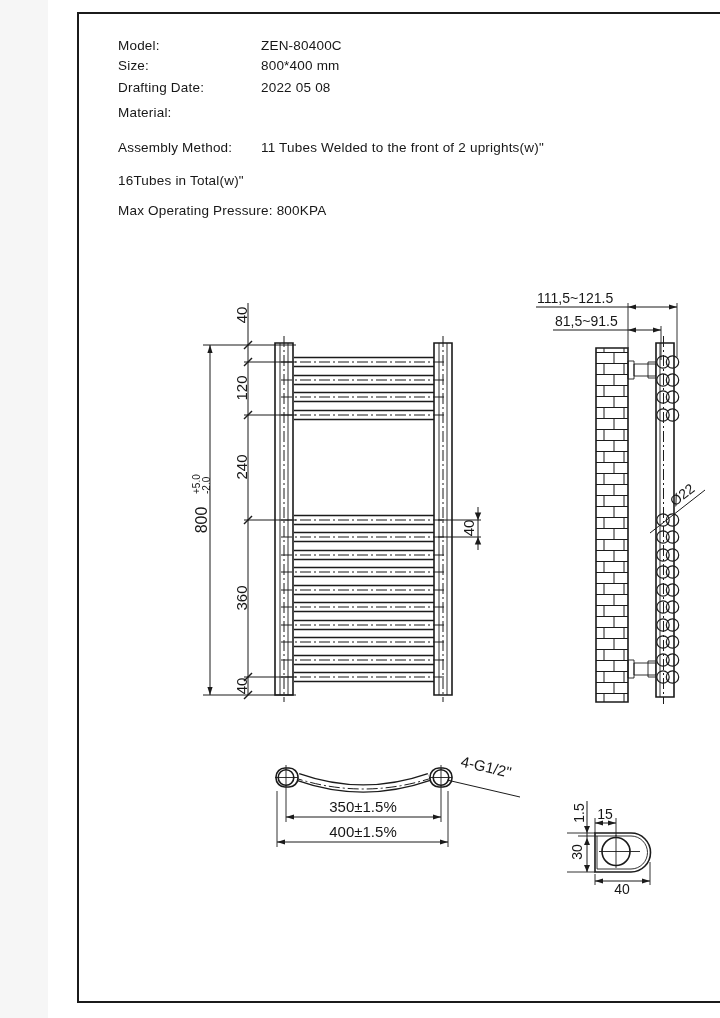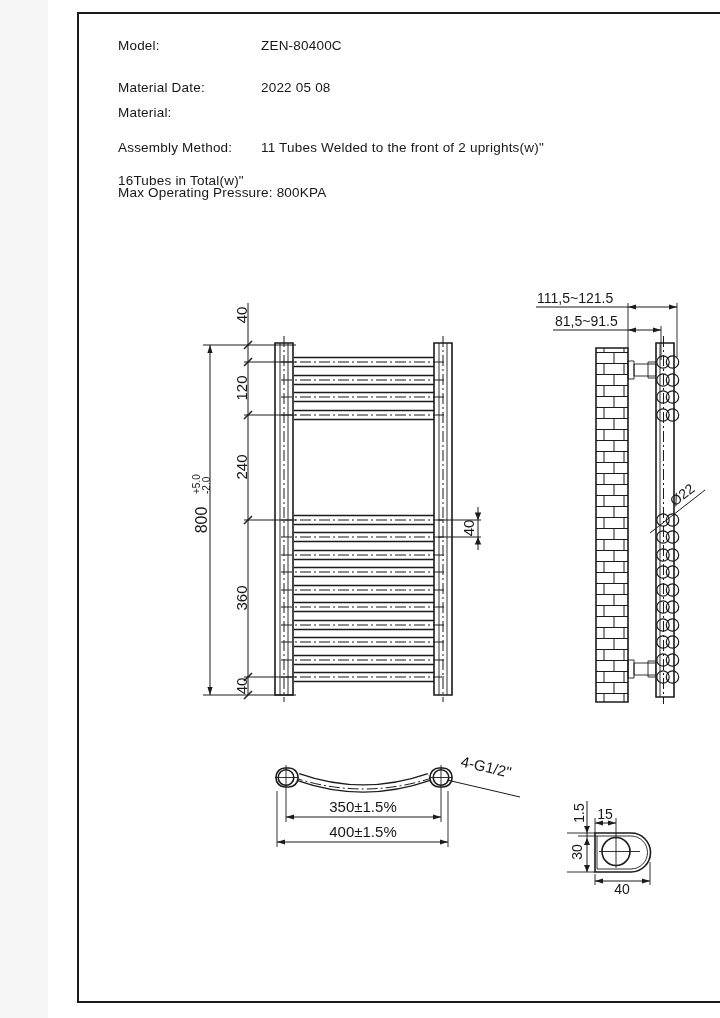--- a/index.html
+++ b/index.html
@@ -24,25 +24,26 @@
   text.main{font-size:16px;}
 </style>
 </head>
 <body>
 
 <div class="page">
   <div class="frame"></div>
 
   <div class="specs">
     <div class="srow" style="top:38px"><span class="slabel">Model:</span><span>ZEN-80400C</span></div>
-    <div class="srow" style="top:80px"><span class="slabel">Material Date:</span><span>2022 05 08</span></div>
+    <div class="srow" style="top:58px"><span class="slabel">Size:</span><span>800*400 mm</span></div>
+    <div class="srow" style="top:80px"><span class="slabel">Drafting Date:</span><span>2022 05 08</span></div>
     <div class="srow" style="top:105px"><span class="slabel">Material:</span></div>
     <div class="srow" style="top:140px"><span class="slabel">Assembly Method:</span><span>11 Tubes Welded to the front of 2 uprights(w)"</span></div>
     <div class="srow" style="top:173px"><span>16Tubes in Total(w)"</span></div>
-    <div class="srow" style="top:185px"><span>Max Operating Pressure: </span><span>800KPA</span></div>
+    <div class="srow" style="top:203px"><span>Max Operating Pressure: </span><span>800KPA</span></div>
   </div>
 
   <svg class="draw" width="720" height="1018" viewBox="0 0 720 1018">
     <defs>
       <marker id="ah" viewBox="0 0 8 6" refX="8" refY="3" markerWidth="8" markerHeight="6" markerUnits="userSpaceOnUse" orient="auto-start-reverse">
         <path d="M8,3 L0,0.4 L0,5.6 Z" fill="#1b1b1b"></path>
       </marker>
       <pattern id="brick" width="20" height="22" patternUnits="userSpaceOnUse">
         <path d="M0,0.5 H20 M0,11.5 H20 M6,0 V11 M16,11 V22" stroke="#1b1b1b" stroke-width="1" fill="none"></path>
       </pattern>

